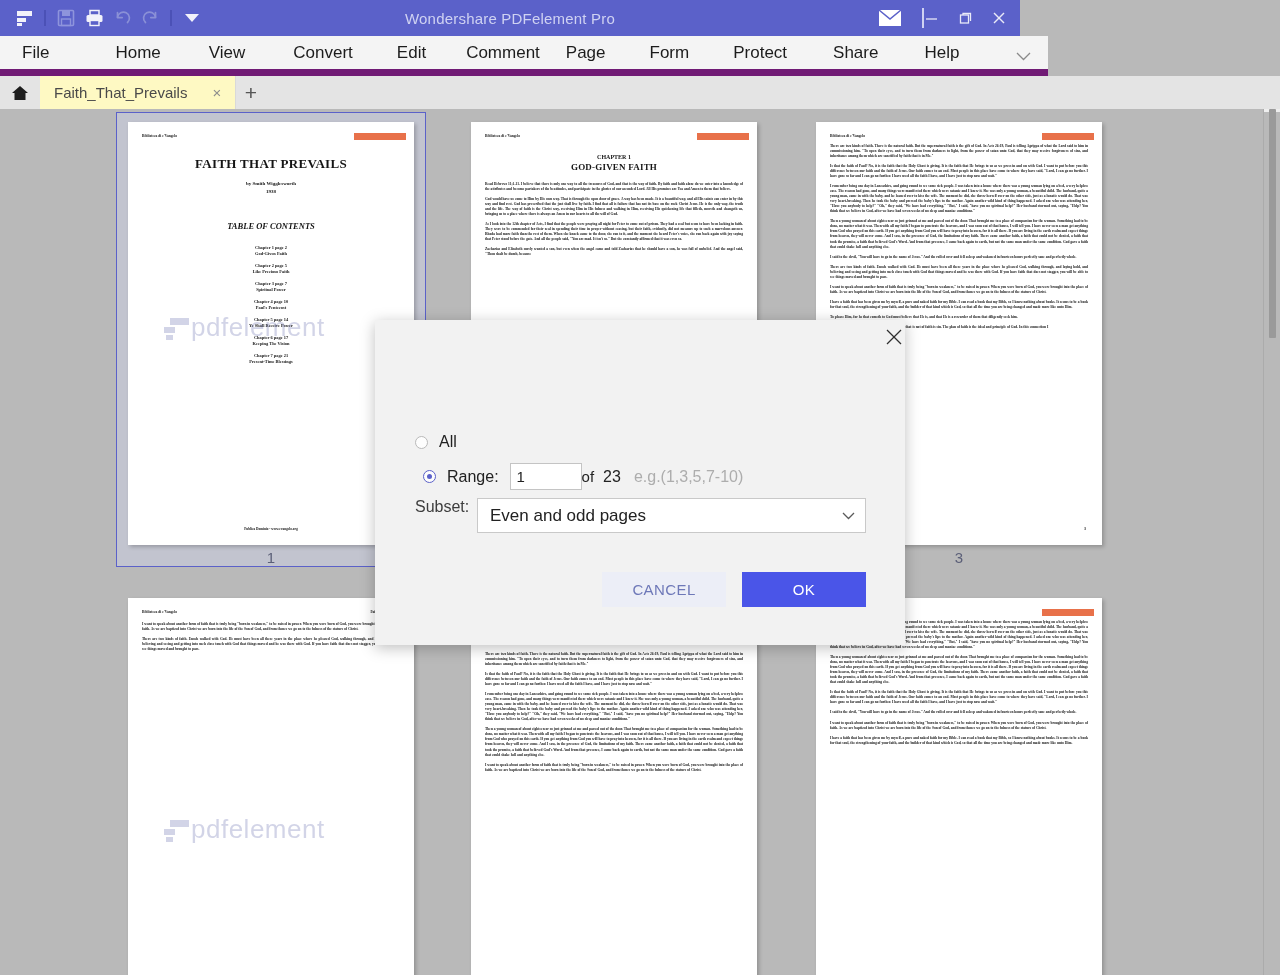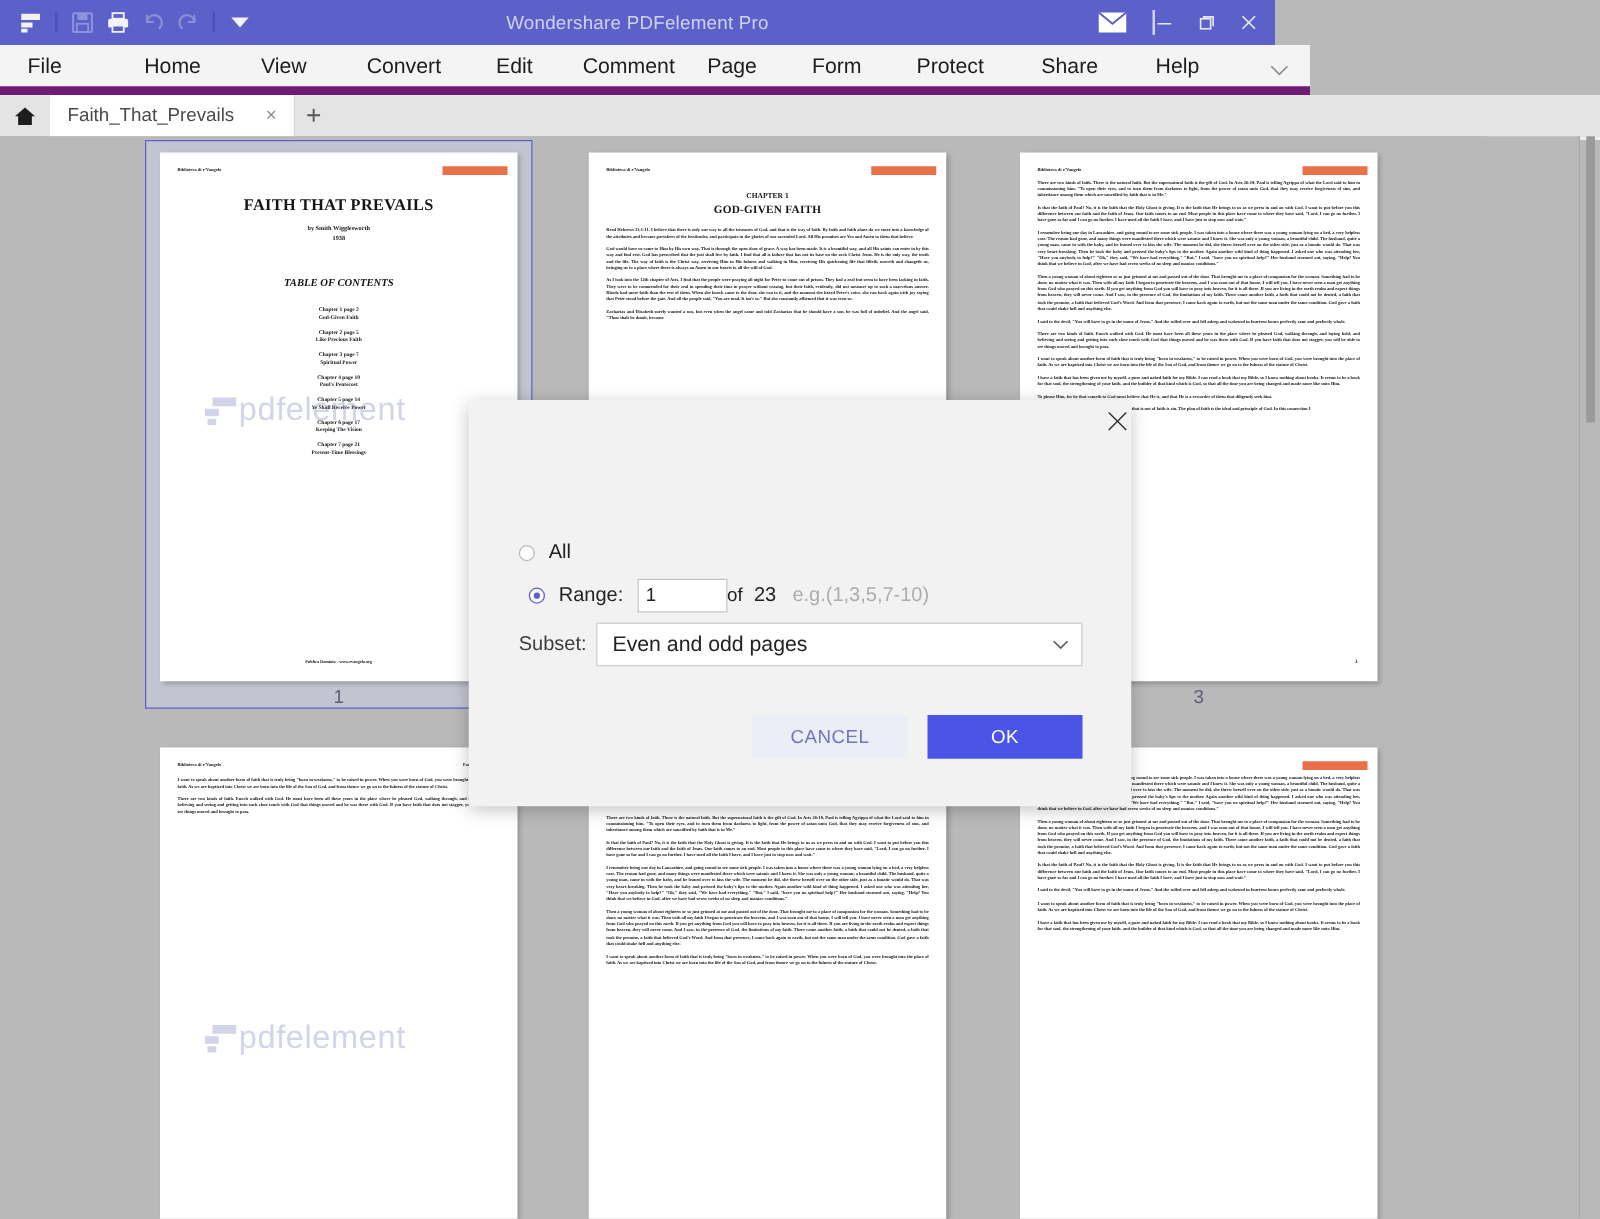--- a/index.html
+++ b/index.html
@@ -85,21 +85,21 @@
     background: #e4e4e4;
     display: flex; align-items: flex-end;
   }
   #home-tab {
     width: 40px; height: 33px;
     display: flex; align-items: center; justify-content: center;
   }
   .doc-tab {
     height: 33px;
     min-width: 196px;
-    background: #ffffff;
+    background: #fef9c3;
     display: flex; align-items: center;
     padding: 0 8px 0 14px;
     border-right: 1px solid #d9d9d9;
   }
   .doc-tab-label {
     flex: 1;
     font-size: 15px;
     color: #4a4a4a;
     white-space: nowrap;
   }
@@ -305,21 +305,21 @@
     font-size: 15px; color: #222; 
   }
   .of-total {
     font-size: 16px; color: #222; margin-left: 9px;
   }
   .hint {
     font-size: 16px; color: #adadad; margin-left: 13px;
   }
   #subset-row {
     position: absolute; left: 415px; top: 498px;
-    display: flex; align-items: center;
+    display: flex; align-items: flex-start;
   }
   #subset-label {
     font-size: 16px; color: #3d3d3d;
     width: 58px;
   }
   #subset-select {
     width: 389px; height: 35px;
     border: 1px solid #c9c9c9;
     background: #fff;
     display: flex; align-items: center;

